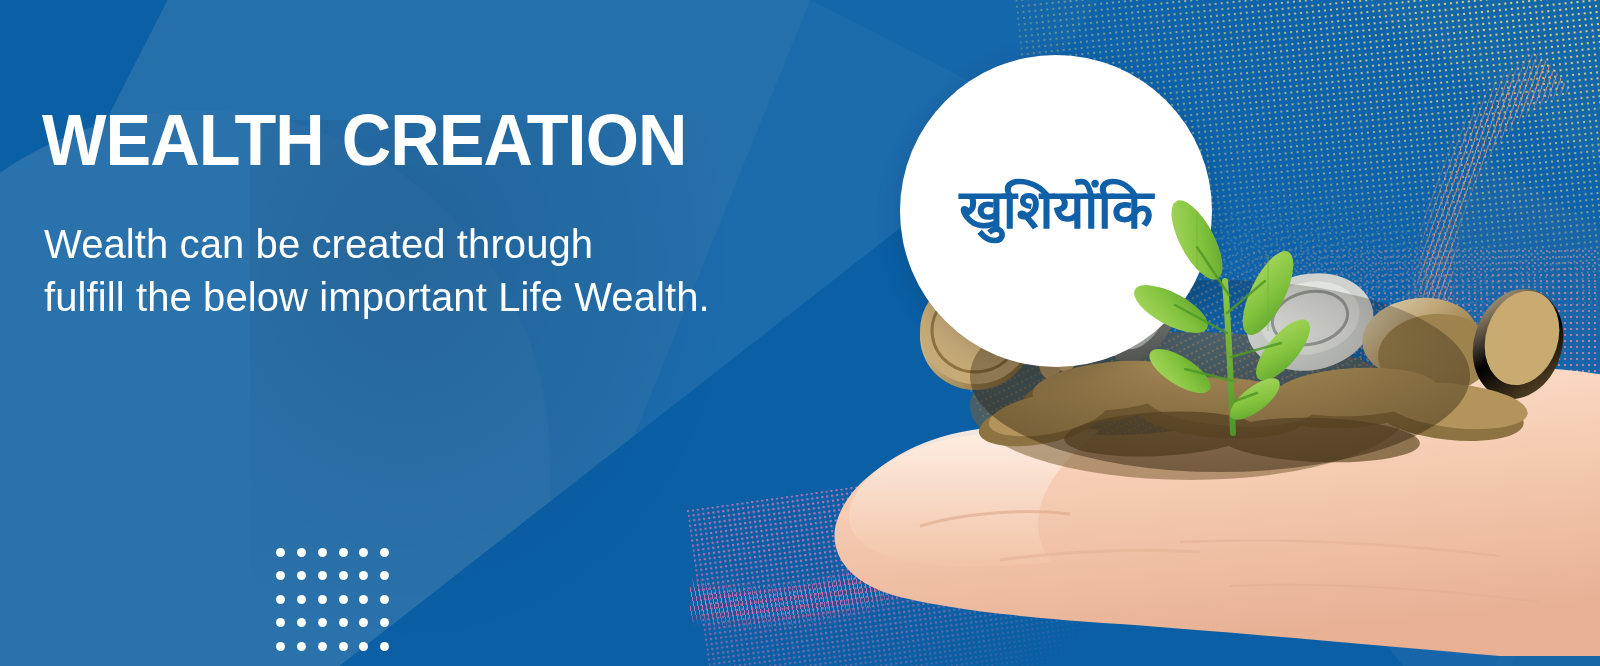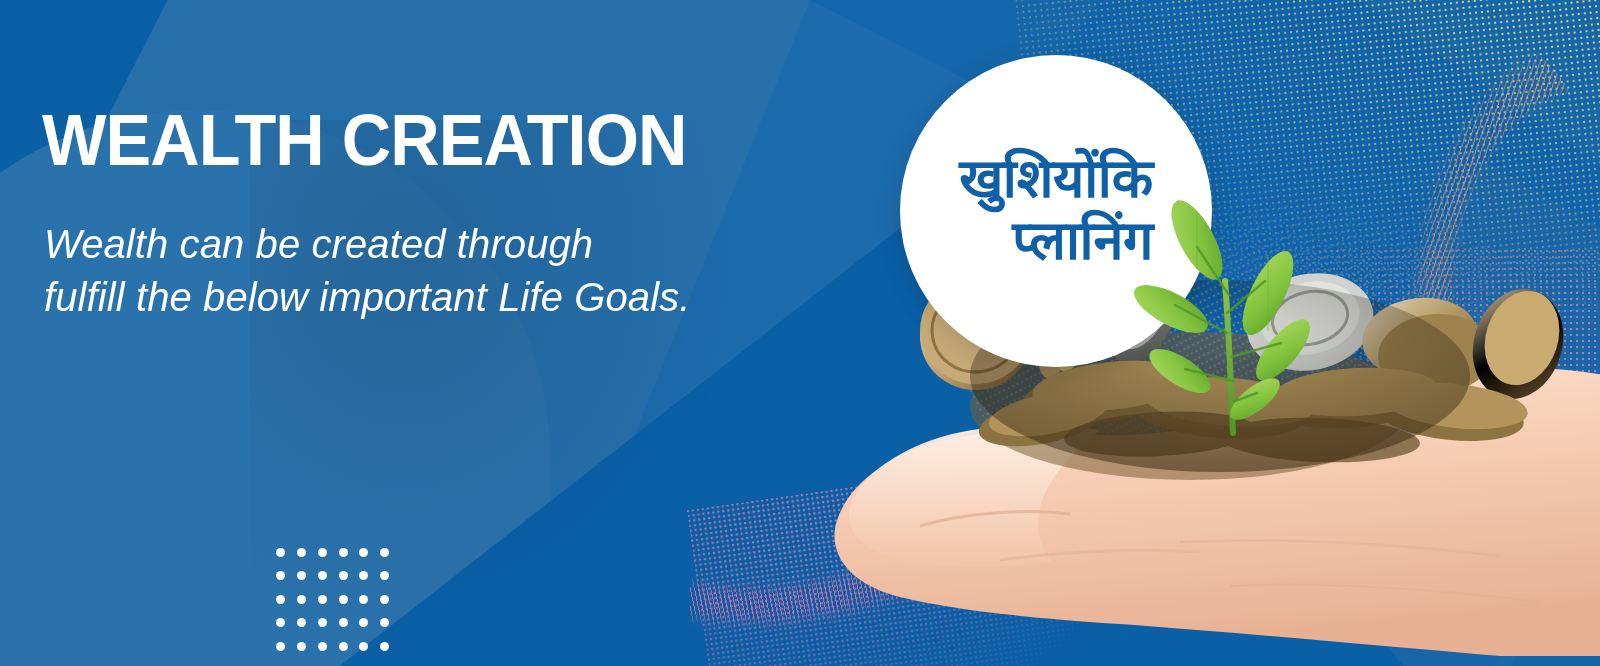--- a/index.html
+++ b/index.html
@@ -149,21 +149,21 @@
   .subcopy{
     position:absolute;left:44px;top:218px;
     width:720px;
     margin:0;
     font-size:40px;
     line-height:53px;
     font-weight:400;
     color:#ffffff;
     letter-spacing:.1px;
   }
-  .subcopy span{display:block;white-space:nowrap;font-style:italic;}
+  .subcopy span{display:block;white-space:nowrap;}
 
   
   .dot-grid{
     position:absolute;left:276px;top:548px;
     width:125px;height:118px;
     display:grid;
     grid-template-columns:repeat(6,1fr);
     grid-auto-rows:23.4px;
     gap:0;
   }
@@ -219,21 +219,21 @@
   <div class="mesh mesh-tr2"></div>
   <div class="crest"></div>
   <div class="mesh mesh-mid"></div>
   <div class="mesh mesh-low"></div>
   <div class="crest-low"></div>
 
   <h1 class="headline">WEALTH CREATION</h1>
 
   <p class="subcopy">
     <span>Wealth can be created through</span>
-    <span>fulfill the below important Life Goals.</span>
+    <span>fulfill the below important Life Wealth.</span>
   </p>
 
   <div class="dot-grid">
     <i></i>
       <i></i>
       <i></i>
       <i></i>
       <i></i>
       <i></i>
     <i></i>
@@ -258,21 +258,20 @@
       <i></i>
       <i></i>
       <i></i>
       <i></i>
       <i></i>
   </div>
 
   <div class="badge">
     <div class="badge-text">
       <span>खुशियोंकि</span>
-      <span>प्लानिंग</span>
     </div>
   </div>
 
   <div class="plant">
     <svg viewBox="0 0 240 260" xmlns="http://www.w3.org/2000/svg" aria-hidden="true">
       <defs>
         <linearGradient id="lf" x1="0" y1="0" x2="1" y2="1">
           <stop offset="0%" stop-color="#a9d860"></stop>
           <stop offset="55%" stop-color="#83c33d"></stop>
           <stop offset="100%" stop-color="#5ea32c"></stop>

